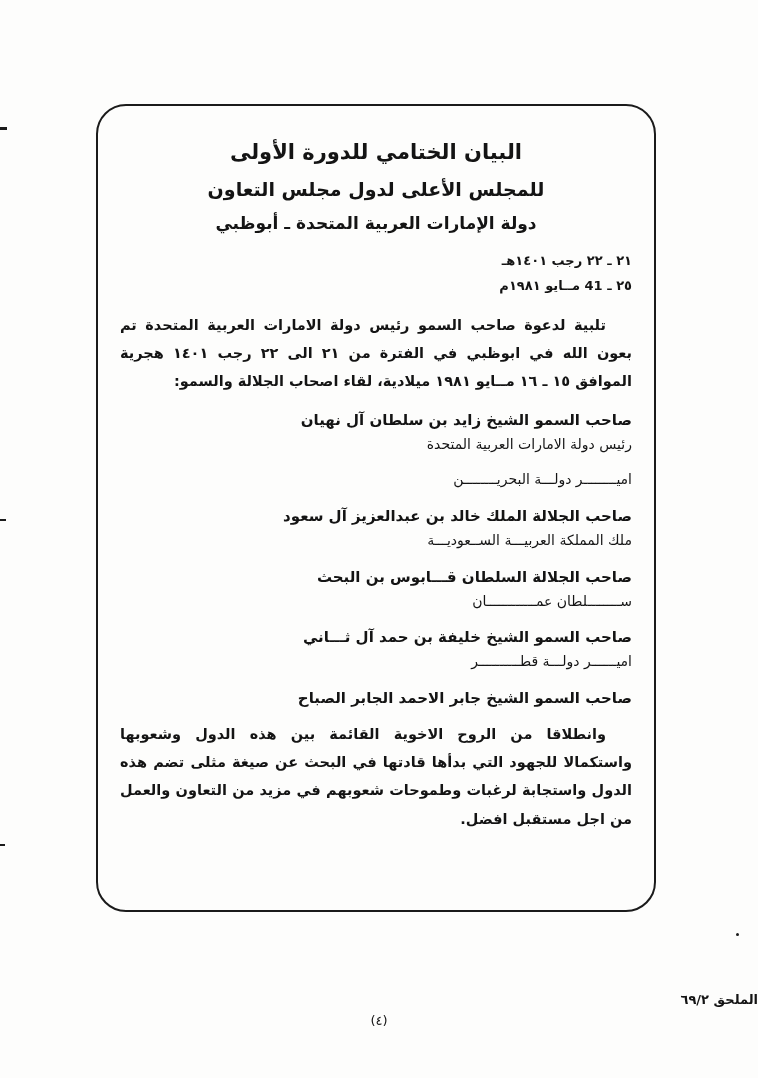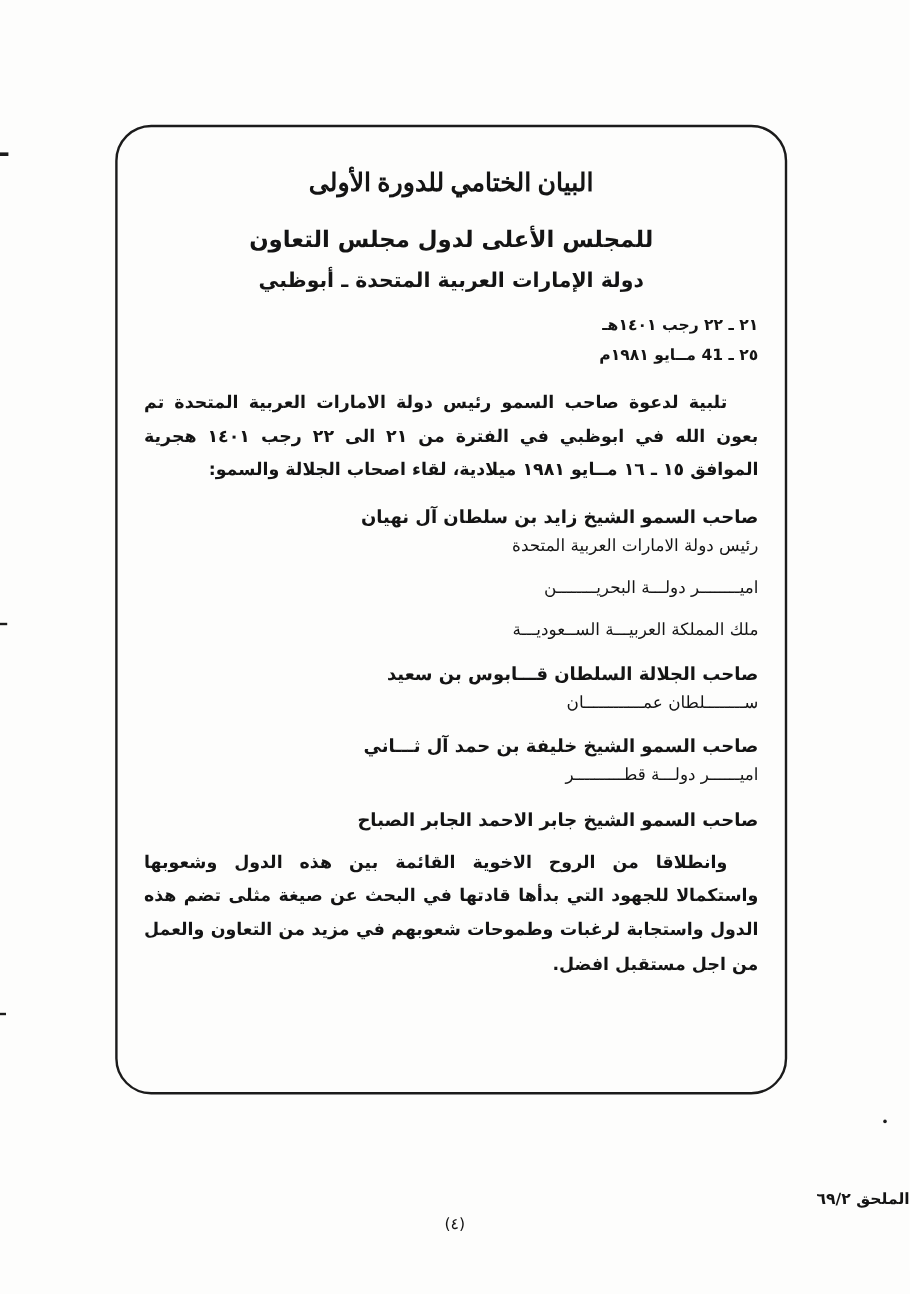--- a/index.html
+++ b/index.html
@@ -22,21 +22,21 @@
     top: 104px;
     width: 560px;
     height: 808px;
     border: 2px solid #1b1b1b;
     border-radius: 30px;
     padding: 34px 22px 18px 22px;
     background: #fdfdfc;
   }
   .content { direction: rtl; }
   .title-line { text-align: center; font-weight: bold; }
-  .title-1 { font-size: 21px; margin-bottom: 24px; font-family: Liberation Serif, serif; }
+  .title-1 { font-size: 21px; margin-bottom: 14px; }
   .title-2 { font-size: 19px; margin-bottom: 13px; }
   .title-3 { font-size: 17px; margin-bottom: 15px; }
   .date-line {
     font-weight: bold;
     font-size: 13px;
     line-height: 1.95;
   }
   .intro, .closing {
     font-size: 14.5px;
     line-height: 1.95;
@@ -104,25 +104,26 @@
       <div class="attendee">
         <div class="attendee-name">صاحب السمو الشيخ زايد بن سلطان آل نهيان</div>
         <div class="attendee-role">رئيس دولة الامارات العربية المتحدة</div>
       </div>
 
       <div class="attendee">
         <div class="attendee-role">اميــــــــر دولـــة البحريــــــــن</div>
       </div>
 
       <div class="attendee">
+        <div class="attendee-name">صاحب الجلالة الملك خالد بن عبدالعزيز آل سعود</div>
         <div class="attendee-role">ملك المملكة العربيـــة الســعوديـــة</div>
       </div>
 
       <div class="attendee">
-        <div class="attendee-name">صاحب الجلالة السلطان قـــابوس بن سعيد</div>
+        <div class="attendee-name">صاحب الجلالة السلطان قـــابوس بن البحث</div>
         <div class="attendee-role">ســــــــلطان عمــــــــــــان</div>
       </div>
 
       <div class="attendee">
         <div class="attendee-name">صاحب السمو الشيخ خليفة بن حمد آل ثـــاني</div>
         <div class="attendee-role">اميــــــر دولـــة قطــــــــــر</div>
       </div>
 
       <div class="attendee">
         <div class="attendee-name">صاحب السمو الشيخ جابر الاحمد الجابر الصباح</div>

